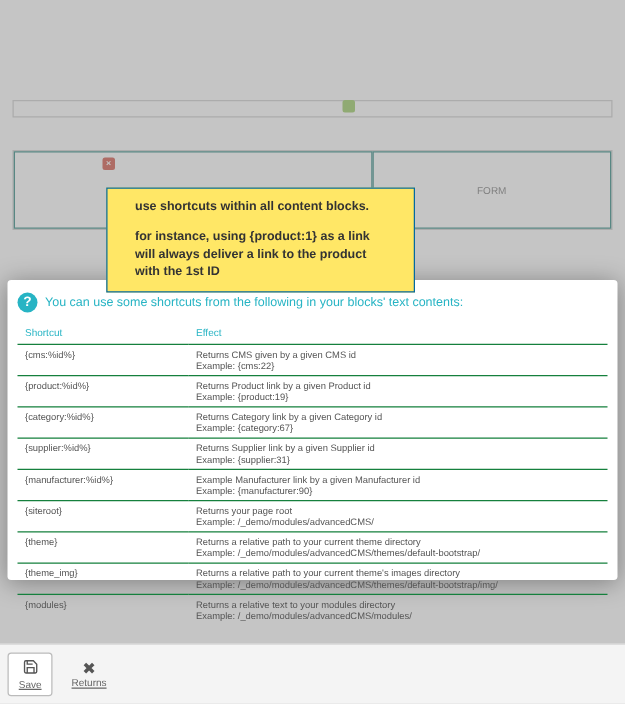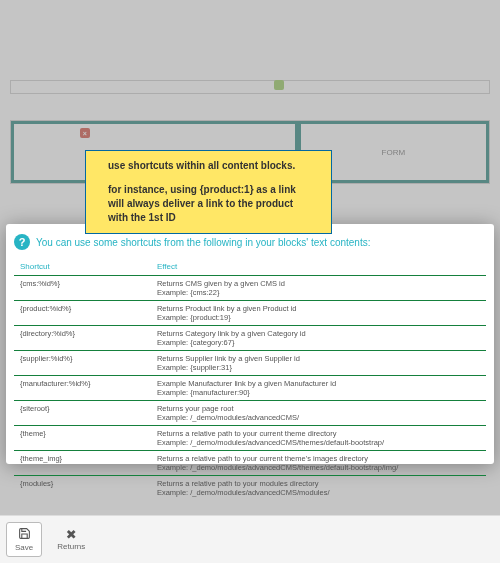--- a/index.html
+++ b/index.html
@@ -10,21 +10,21 @@
   .block-row {
     position: absolute;
     left: 10px; right: 10px;
     border: 1px solid #c8c8c8;
     background: rgba(255,255,255,0.6);
   }
   .block-1 { top: 80px; height: 14px; }
   .block-2 { top: 120px; height: 64px; }
   .block-2-left, .block-2-right {
     position: absolute; top:0; bottom:0;
-    border: 3px solid #0f766e;
+    border: 1px solid #0f766e;
   }
   .block-2-left { left:0; width: 60%; }
   .block-2-right { left:60%; right:0; display:flex; align-items:center; justify-content:center; }
   .form-label { font-size: 8px; color: #666; }
   .badge-green {
     position: absolute; right: 205px; top: -1px;
     width: 10px; height: 10px; background: #8bc34a; border-radius: 2px;
   }
   .badge-red {
     position: absolute; right: 205px; top: 4px;
@@ -123,21 +123,21 @@
     display: flex; flex-direction: column; align-items: center; justify-content: center;
     font-size: 8px; color: #666;
     padding: 4px 8px;
     border: 1px solid transparent;
     background: transparent;
     border-radius: 3px;
     cursor: pointer;
   }
   .btn.save { border:1px solid #bbb; background:#fff; }
   .btn .icon { font-size: 13px; color:#555; line-height:1; }
-  .btn .lbl { margin-top: 1px; }
+  .btn .lbl { margin-top: 1px; text-decoration: underline; }
 </style>
 </head>
 <body>
 
 <div class="bg-dim"></div>
 
 <div class="block-row block-1">
   <div class="badge-green"></div>
 </div>
 <div class="block-row block-2">
@@ -181,21 +181,21 @@
           </td>
         </tr>
         <tr>
           <td>{product:%id%}</td>
           <td>
             <span class="eff-desc">Returns Product link by a given Product id</span>
             <span class="eff-ex"><strong>Example: </strong>{product:19}</span>
           </td>
         </tr>
         <tr>
-          <td>{directory:%id%}</td>
+          <td>{category:%id%}</td>
           <td>
             <span class="eff-desc">Returns Category link by a given Category id</span>
             <span class="eff-ex"><strong>Example: </strong>{category:67}</span>
           </td>
         </tr>
         <tr>
           <td>{supplier:%id%}</td>
           <td>
             <span class="eff-desc">Returns Supplier link by a given Supplier id</span>
             <span class="eff-ex"><strong>Example: </strong>{supplier:31}</span>
@@ -225,21 +225,21 @@
         <tr>
           <td>{theme_img}</td>
           <td>
             <span class="eff-desc">Returns a relative path to your current theme's images directory</span>
             <span class="eff-ex"><strong>Example: </strong>/_demo/modules/advancedCMS/themes/default-bootstrap/img/</span>
           </td>
         </tr>
         <tr>
           <td>{modules}</td>
           <td>
-            <span class="eff-desc">Returns a relative path to your modules directory</span>
+            <span class="eff-desc">Returns a relative text to your modules directory</span>
             <span class="eff-ex"><strong>Example: </strong>/_demo/modules/advancedCMS/modules/</span>
           </td>
         </tr>
       </tbody>
   </table>
 </div>
 
 <div class="footer">
   <button class="btn save">
     <span class="icon">

